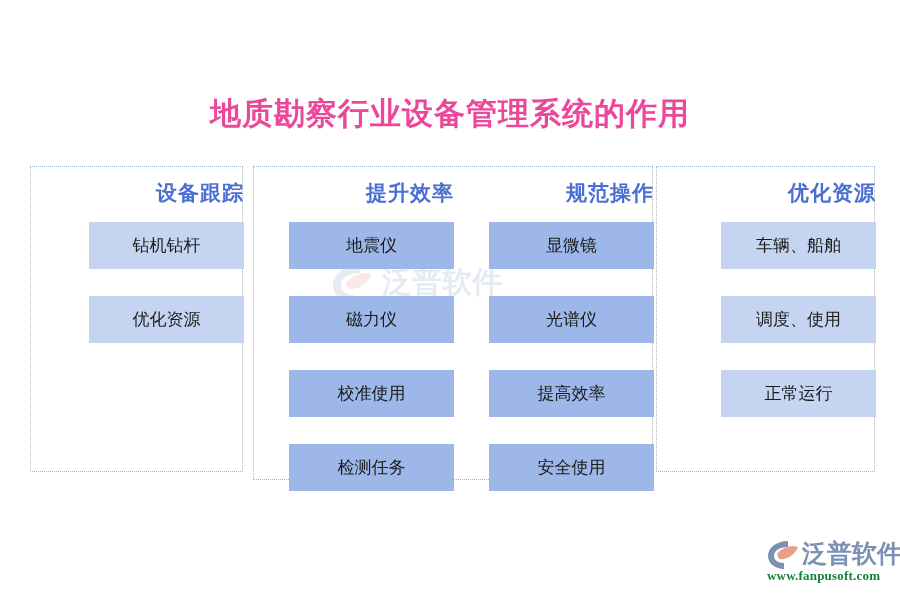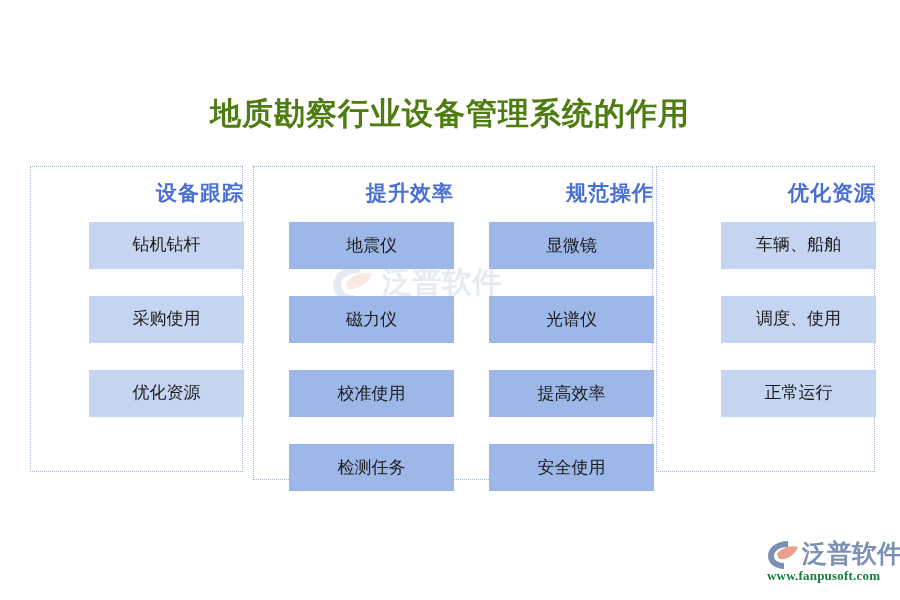--- a/index.html
+++ b/index.html
@@ -21,21 +21,21 @@
 
   
   .page-title {
     position: absolute;
     top: 93px;
     left: 0;
     width: 900px;
     text-align: center;
     font-size: 31px;
     font-weight: bold;
-    color: #4d7c0f;
+    color: #ec4899;
     letter-spacing: 1px;
     font-family: "Liberation Serif", "DejaVu Serif", serif;
   }
 
   
   .watermark {
     position: absolute;
     left: 330px;
     top: 258px;
     width: 190px;
@@ -106,21 +106,21 @@
     line-height: 47px;
     text-align: center;
     font-size: 17px;
     color: #1b1b1b;
     margin-bottom: 27px;
     white-space: nowrap;
     font-family: "Liberation Serif", "DejaVu Serif", serif;
     position: relative;
     z-index: 12;
   }
-  .box-light { background: #c5d4f0; font-family: Liberation Mono, monospace; }
+  .box-light { background: #c5d4f0; }
   .box-deep  { background: #9db8e8; width: 165px; }
 
   
   .col-a { left: 0;   width: 213px; }
   .col-c { left: 0;   width: 219px; }
 
   .col-b1 { left: 10px;  width: 190px; }
   .col-b2 { left: 210px; width: 190px; }
 
   
@@ -174,21 +174,20 @@
       <path d="M16 21 C22 12 34 9 42 12 C38 22 28 28 18 27 Z" fill="#e8a08a"></path>
     </svg>
     <div class="wm-text">泛普软件</div>
     <div class="wm-sub">SOFTWARE</div>
   </div>
 
   <div class="panel panel-left">
     <div class="col col-a">
       <div class="col-head">设备跟踪</div>
       <div class="box box-light">钻机钻杆</div>
-      <div class="box box-light">采购使用</div>
       <div class="box box-light">优化资源</div>
     </div>
   </div>
 
   <div class="panel panel-right">
     <div class="col col-c">
       <div class="col-head">优化资源</div>
       <div class="box box-light">车辆、船舶</div>
       <div class="box box-light">调度、使用</div>
       <div class="box box-light">正常运行</div>

